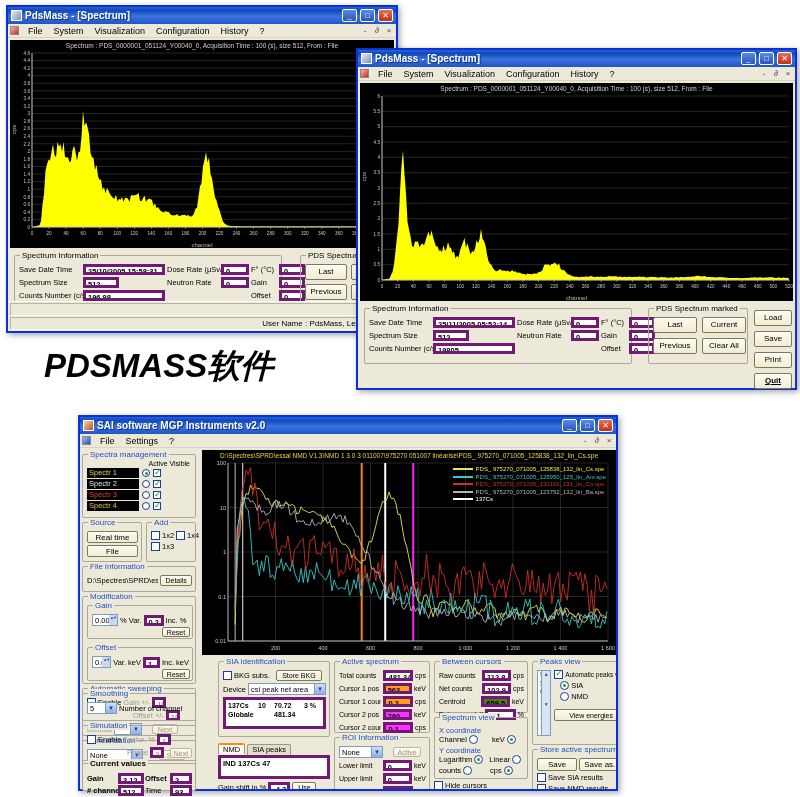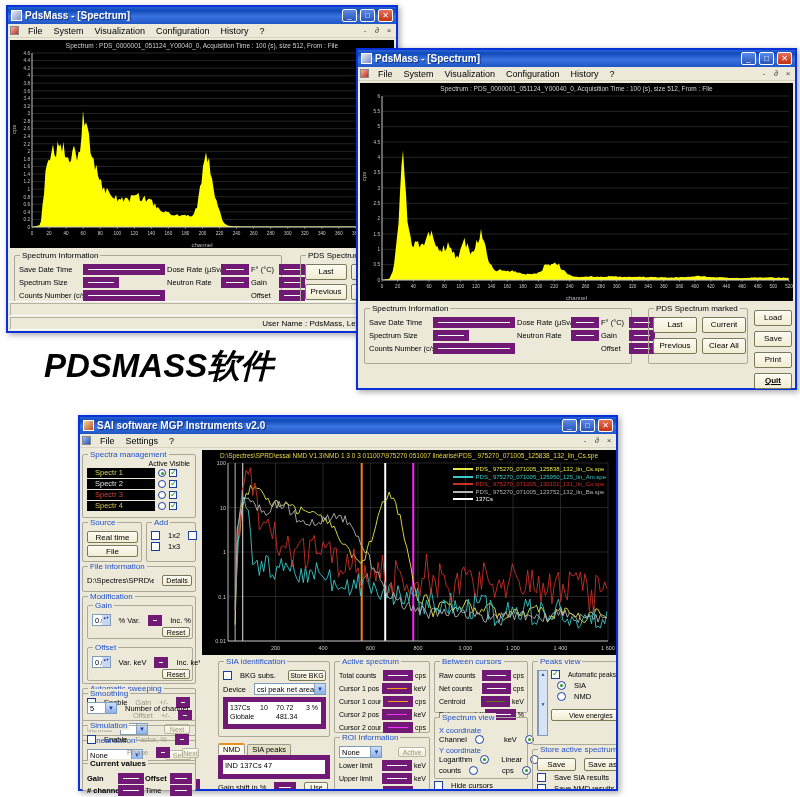--- a/index.html
+++ b/index.html
@@ -18,40 +18,40 @@
   .mdi{margin-left:auto;display:flex;gap:2px;color:#444;font-size:8px;}
   .mdi span{width:10px;text-align:center;}
   .blackchart{position:absolute;background:#000;overflow:hidden;}
   .charttitle{position:absolute;top:2px;left:0;right:0;text-align:center;font-size:6.5px;color:#cfcfcf;white-space:nowrap;}
   .charttitle.yellow{color:#e8d44a;}
   .ylab{position:absolute;left:1px;top:45%;color:#bbb;font-size:6px;transform:rotate(-90deg);transform-origin:left top;}
   .xlab{position:absolute;bottom:0;left:0;right:0;text-align:center;color:#bbb;font-size:6px;}
   .grp{position:absolute;border:1px solid #aca899;border-radius:2px;padding:8px 3px 2px 4px;font-size:8px;}
   .grp>.glabel{position:absolute;top:-5px;left:5px;background:#ece9d8;padding:0 2px;font-size:8px;color:#000;white-space:nowrap;}
   .grp.blue>.glabel{color:#2050c8;}
-  .frow{display:flex;align-items:center;margin-bottom:2px;gap:8px;}
+  .frow{display:flex;align-items:center;margin-bottom:2px;gap:2px;}
   .flabel{font-size:7.5px;color:#000;white-space:nowrap;}
-  .ibox{background:#fff;border:5px solid #701a75;height:11px;font-size:7.5px;padding:0 2px;line-height:10px;color:#000;white-space:nowrap;overflow:hidden;}
+  .ibox{background:#fff;border:3px solid #701a75;height:11px;font-size:7.5px;padding:0 2px;line-height:10px;color:#000;white-space:nowrap;overflow:hidden;font-weight:bold;}
   .btn{background:linear-gradient(to bottom,#fdfbef,#f1ecd3);border:1px solid #7a7a58;border-radius:2px;font-size:8px;height:16px;line-height:14px;text-align:center;color:#000;box-shadow:0 1px 0 #fff inset;}
   .btn.dis{color:#9a9a8a;border-color:#b8b5a0;}
   .sbar{background:#ece9d8;border-top:1px solid #fff;}
   .scell{border:1px solid #b8b4a2;border-right-color:#fff;border-bottom-color:#fff;height:13px;font-size:8px;color:#000;display:flex;align-items:center;padding:0 4px;}
   .cb{width:9px;height:9px;background:#fff;border:1px solid #1c3e9e;display:inline-block;position:relative;flex:0 0 auto;}
   .cb.checked::after{content:"✓";position:absolute;top:-3px;left:0px;font-size:9px;color:#21a121;}
   .rb{width:9px;height:9px;background:#fff;border:1px solid #1c3e9e;border-radius:50%;display:inline-block;position:relative;flex:0 0 auto;}
   .rb.sel::after{content:"";position:absolute;top:2px;left:2px;width:3px;height:3px;border-radius:50%;background:#21a121;}
   .dd{background:#fff;border:1px solid #7f9db9;height:12px;display:flex;align-items:center;font-size:7.5px;padding-left:2px;position:relative;}
   .dd::after{content:"▼";position:absolute;right:0;top:0;width:10px;height:10px;background:linear-gradient(#cfe0f8,#8cb0e8);border-left:1px solid #7f9db9;font-size:6px;color:#1a3e9e;text-align:center;line-height:10px;}
   .spin{background:#fff;border:1px solid #7f9db9;height:12px;width:26px;font-size:7.5px;line-height:11px;padding-left:2px;position:relative;}
   .spin::after{content:"▲▼";position:absolute;right:0;top:0;width:8px;height:10px;background:#c8d8f0;font-size:4px;line-height:5px;color:#1a3e9e;text-align:center;letter-spacing:-1px;white-space:pre;}
   .tab{display:inline-block;border:1px solid #9a9a8a;border-bottom:none;border-radius:2px 2px 0 0;padding:0 4px;font-size:7.5px;height:11px;line-height:10px;background:#e4e0c8;}
   .tab.act{background:#fdfbef;border-top:2px solid #e89020;}
   .pdslabel{position:absolute;left:44px;top:344px;font-size:33px;font-weight:bold;font-style:italic;color:#000;letter-spacing:0px;font-family:"Liberation Sans",sans-serif;}
   .specrow{display:flex;align-items:center;gap:3px;margin-bottom:1px;}
-  .specname{background:#000;font-size:7.5px;width:68px;height:10px;line-height:10px;padding-left:8px;}
+  .specname{background:#000;font-size:7.5px;width:52px;height:10px;line-height:10px;padding-left:2px;}
   .vrow{display:flex;align-items:center;gap:2px;margin-bottom:2px;}
   .vrow .l{width:52px;font-size:7px;white-space:nowrap;overflow:hidden;}
   .vrow .v{width:34px;}
   .vrow .u{font-size:7px;color:#000;}
   .listbox{background:#fff;border:1px solid #7f9db9;font-size:7px;overflow:hidden;position:relative;}
   .listbox .li{padding:0 2px;height:8.5px;line-height:8.5px;color:#444;}
   .sb{position:absolute;right:0;top:0;bottom:0;width:9px;background:#d8e4f4;border-left:1px solid #7f9db9;font-size:5px;color:#2050a0;text-align:center;}
 </style>
 </head>
 <body>

